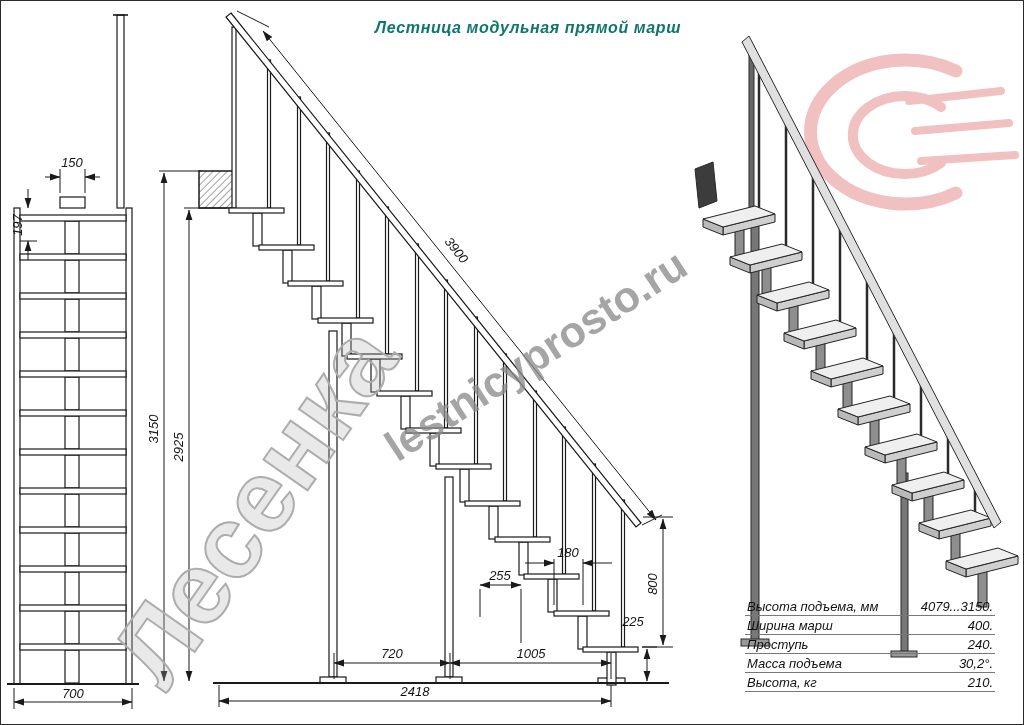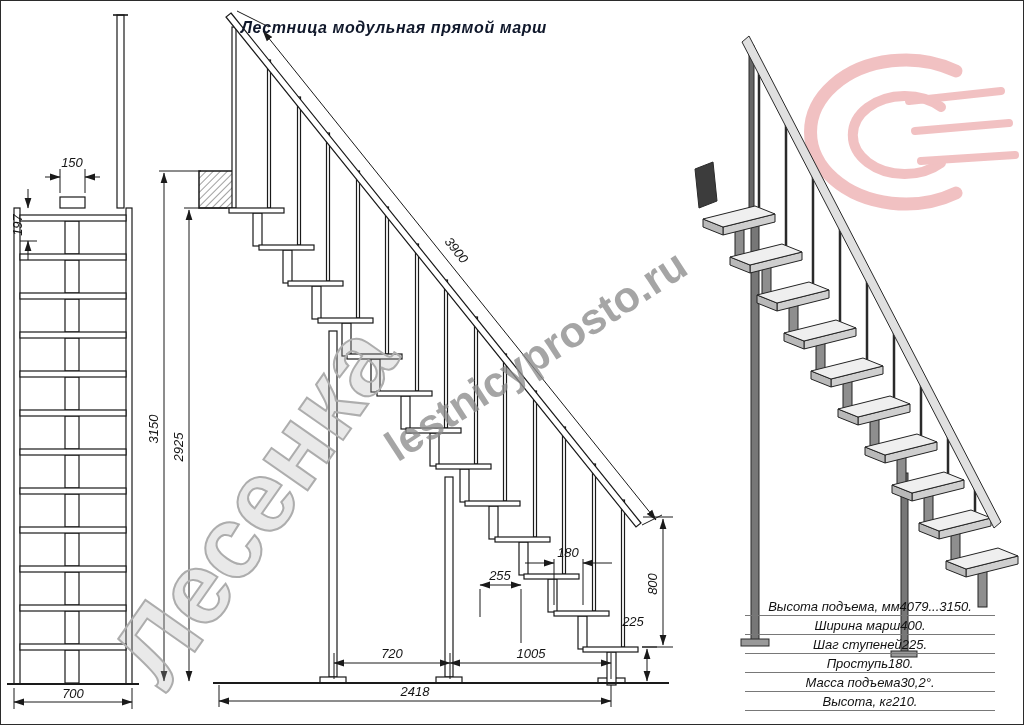--- a/index.html
+++ b/index.html
@@ -1,30 +1,30 @@
 <!DOCTYPE html>
 <html><head>
 <meta charset="utf-8">
 <style>
   *{margin:0;padding:0;box-sizing:border-box}
   html,body{background:#9a9a9a}
   .page{position:relative;width:1024px;height:725px;background:#fff;border:1px solid #2b2b2b;
         overflow:hidden;font-family:"Liberation Sans",sans-serif}
-  .title{position:absolute;left:240px;top:18px;width:440px;text-align:left;
-         font:italic 600 16px "Liberation Sans",sans-serif;color:#0f172a;letter-spacing:.6px}
+  .title{position:absolute;left:240px;top:18px;width:440px;text-align:right;
+         font:italic 600 16px "Liberation Sans",sans-serif;color:#0f766e;letter-spacing:.6px}
   svg{position:absolute;left:0;top:0}
   svg text{font:italic 13px "Liberation Sans",sans-serif;fill:#141414;stroke:none}
   .watermark-big{position:absolute;left:14px;top:446px;width:480px;text-align:center;white-space:nowrap;
          font:bold 102px "Liberation Sans",sans-serif;color:rgba(175,175,175,.28);
          -webkit-text-stroke:2px #adadad;transform:rotate(-55deg);pointer-events:none}
   .watermark-site{position:absolute;left:300px;top:330px;width:470px;text-align:center;white-space:nowrap;
          font:bold 43px "Liberation Sans",sans-serif;color:rgba(140,140,140,.78);
          transform:rotate(-33deg);pointer-events:none}
   .specs{position:absolute;left:744px;top:596px;width:250px;color:#111}
-  .spec-row{display:flex;justify-content:center;align-items:baseline;
+  .spec-row{display:flex;justify-content:space-between;align-items:baseline;
          border-bottom:1px solid #787878;padding:2px 2px 1px;height:19px;
          font:italic 13px "Liberation Sans",sans-serif}
   .spec-value{text-align:right}
 </style>
 </head>
 <body>
 
 <div class="page">
 
   <svg width="1024" height="725" viewBox="0 0 1024 725">
@@ -219,26 +219,22 @@
   <div class="specs">
     <div class="spec-row">
       <span class="spec-label">Высота подъема, мм</span>
       <span class="spec-value">4079...3150.</span>
     </div>
     <div class="spec-row">
       <span class="spec-label">Ширина марш</span>
       <span class="spec-value">400.</span>
     </div>
     <div class="spec-row">
-      <span class="spec-label">Шаг ступеней</span>
-      <span class="spec-value">225.</span>
-    </div>
-    <div class="spec-row">
       <span class="spec-label">Проступь</span>
-      <span class="spec-value">180.</span>
+      <span class="spec-value">240.</span>
     </div>
     <div class="spec-row">
       <span class="spec-label">Масса подъема</span>
       <span class="spec-value">30,2°.</span>
     </div>
     <div class="spec-row">
       <span class="spec-label">Высота, кг</span>
       <span class="spec-value">210.</span>
     </div>
   </div>

